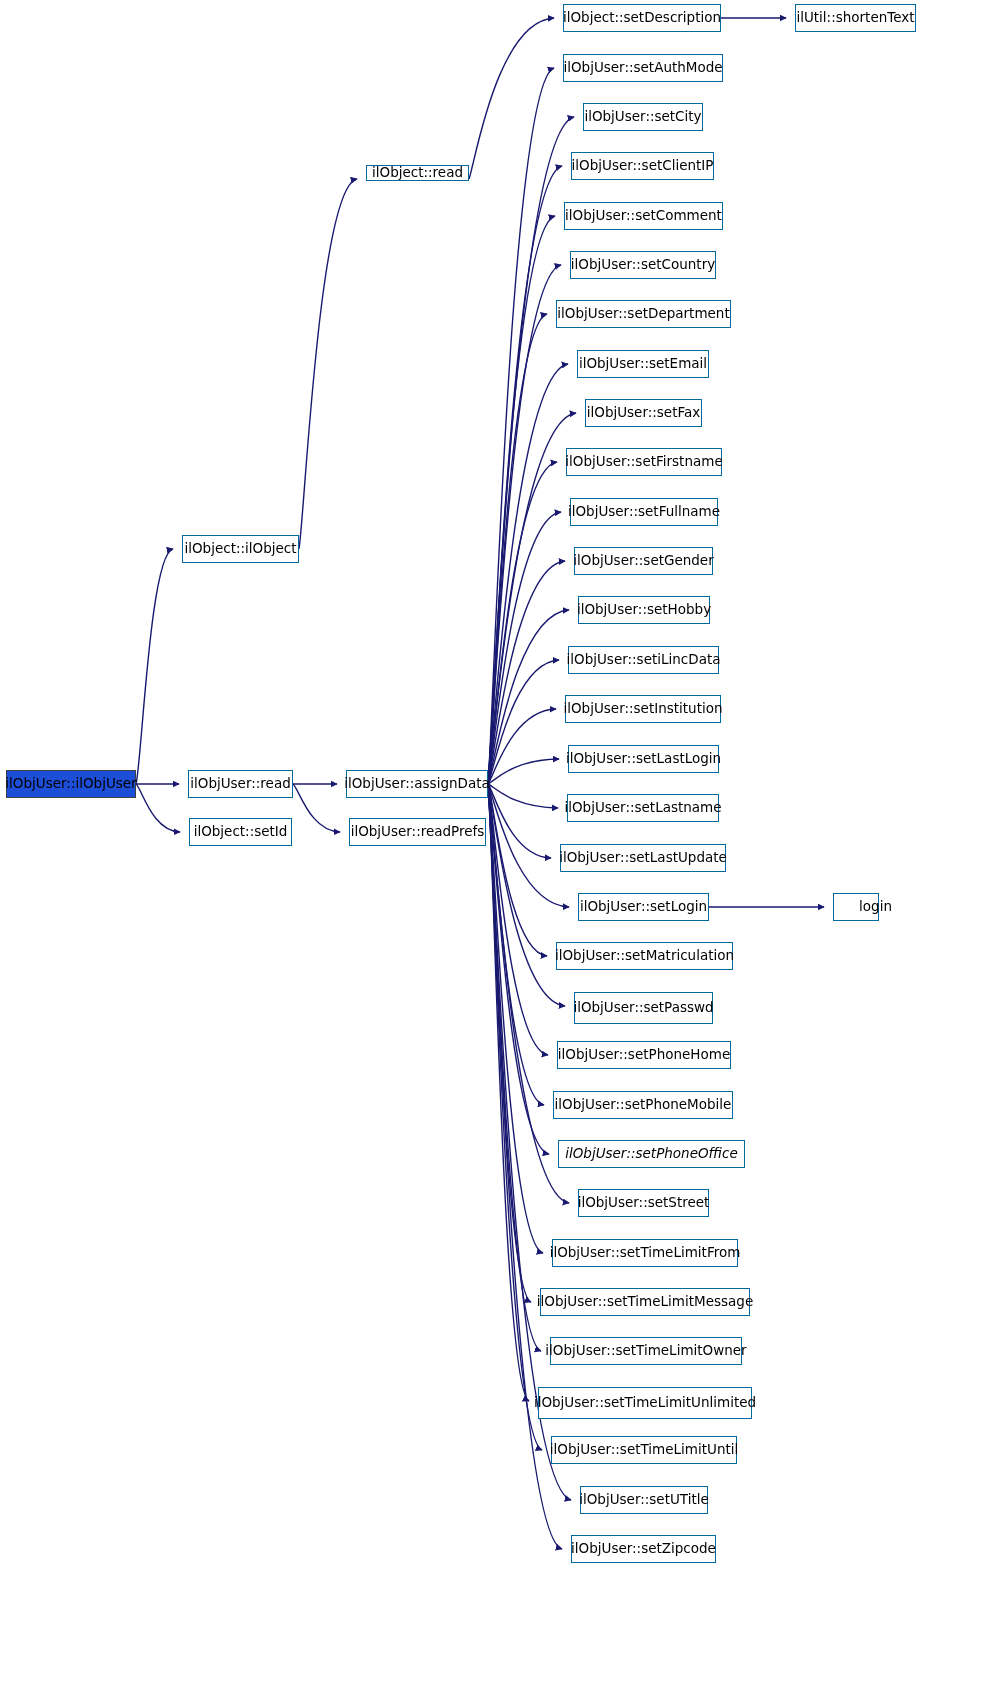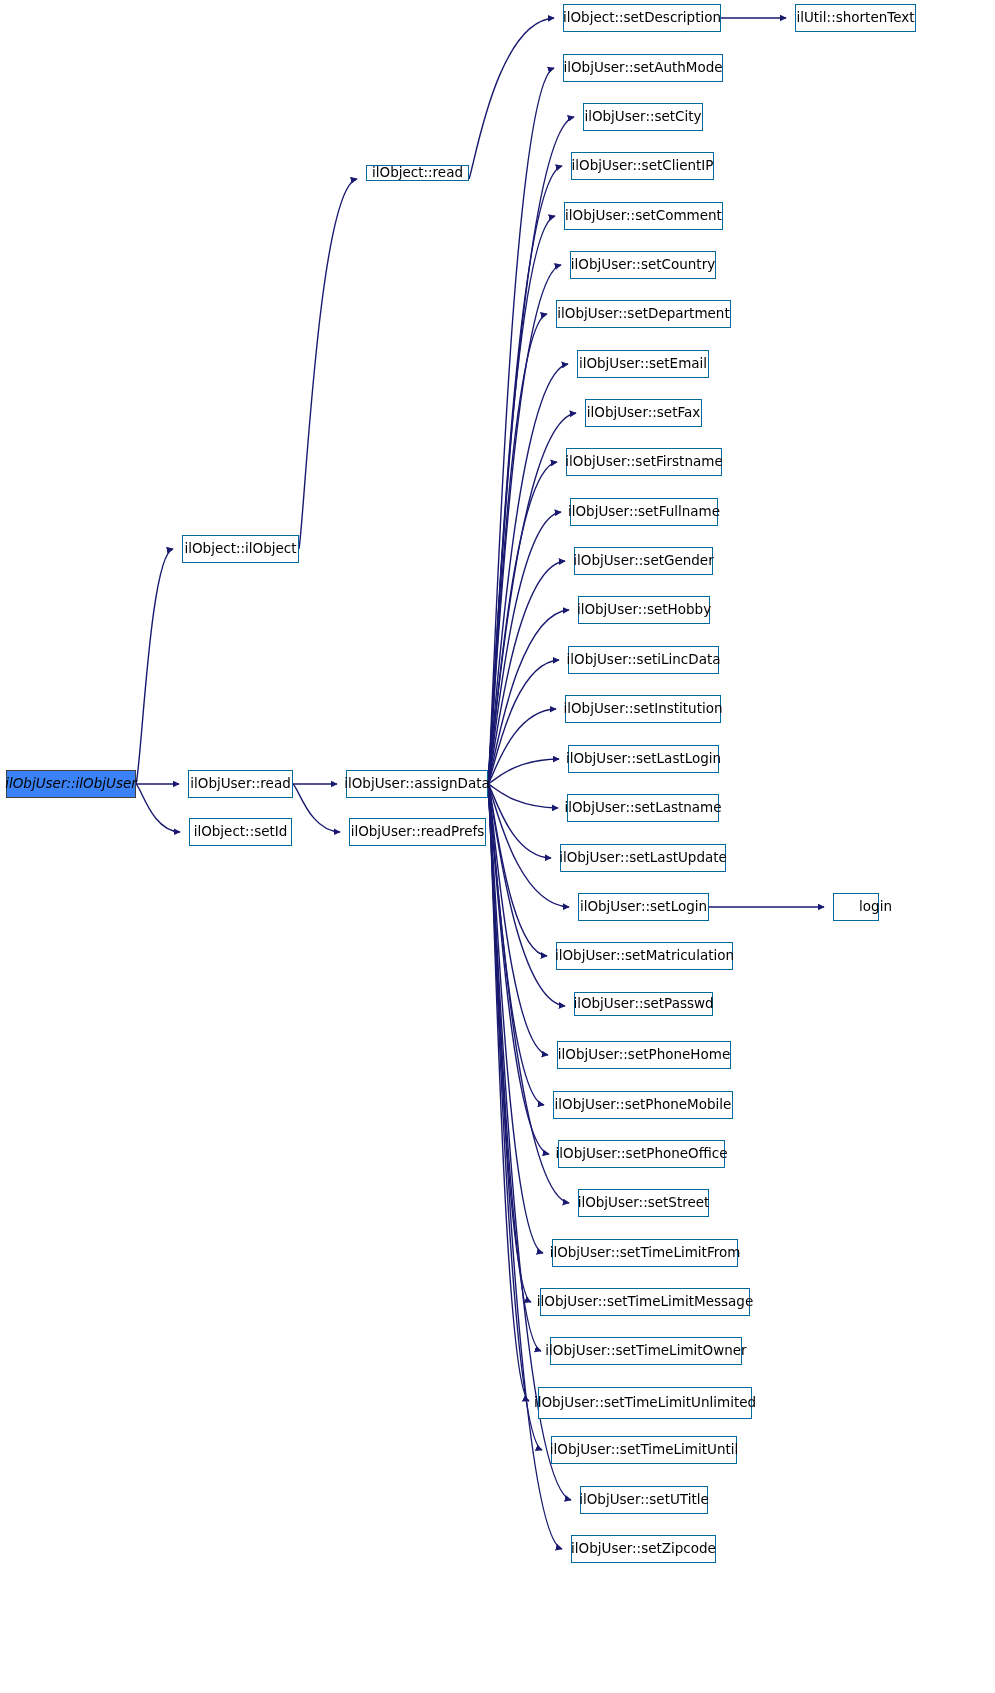--- a/index.html
+++ b/index.html
@@ -16,23 +16,22 @@
     display:flex;
     align-items:center;
     justify-content:center;
     font-size:13.5px;
     line-height:1;
     white-space:nowrap;
     letter-spacing:0px;
     z-index:5;
   }
   .node.root{
-    background:#3b82f6;
+    background:#1d4ed8;
     border-color:#404040;
-    font-style:italic;
   }
 </style>
 </head>
 <body>
 
 <div id="canvas">
   <svg id="edges" viewBox="0 0 995 1693" width="995" height="1693" xmlns="http://www.w3.org/2000/svg">
     <defs>
       <marker id="arrow" viewBox="0 0 10 10" refX="9" refY="5" markerWidth="7" markerHeight="7" orient="auto-start-reverse" markerUnits="userSpaceOnUse">
         <path d="M 0 0 L 10 5 L 0 10 z" fill="#191970"></path>
@@ -102,24 +101,24 @@
       <div class="node" style="left: 570px; top: 498px; width: 148px; height: 28px;">ilObjUser::setFullname</div>
       <div class="node" style="left: 574px; top: 547px; width: 139px; height: 28px; text-align: center;">ilObjUser::setGender</div>
       <div class="node" style="left: 578px; top: 596px; width: 132px; height: 28px;">ilObjUser::setHobby</div>
       <div class="node" style="left: 568px; top: 646px; width: 151px; height: 28px;">ilObjUser::setiLincData</div>
       <div class="node" style="left: 565px; top: 695px; width: 156px; height: 28px;">ilObjUser::setInstitution</div>
       <div class="node" style="left: 568px; top: 745px; width: 151px; height: 28px;">ilObjUser::setLastLogin</div>
       <div class="node" style="left: 567px; top: 794px; width: 152px; height: 28px;">ilObjUser::setLastname</div>
       <div class="node" style="left: 560px; top: 844px; width: 166px; height: 28px;">ilObjUser::setLastUpdate</div>
       <div class="node" style="left: 578px; top: 893px; width: 131px; height: 28px;">ilObjUser::setLogin</div>
       <div class="node" style="left: 556px; top: 942px; width: 177px; height: 28px;">ilObjUser::setMatriculation</div>
-      <div class="node" style="left: 574px; top: 992px; width: 139px; height: 24px;">ilObjUser::setPasswd</div>
+      <div class="node" style="left: 574px; top: 992px; width: 139px; height: 32px;">ilObjUser::setPasswd</div>
       <div class="node" style="left: 557px; top: 1041px; width: 174px; height: 28px;">ilObjUser::setPhoneHome</div>
       <div class="node" style="left: 553px; top: 1091px; width: 180px; height: 28px;">ilObjUser::setPhoneMobile</div>
-      <div class="node" style="left: 558px; top: 1140px; width: 167px; height: 28px;">ilObjUser::setPhoneOffice</div>
+      <div class="node" style="left: 558px; top: 1140px; width: 187px; height: 28px; font-style: italic;">ilObjUser::setPhoneOffice</div>
       <div class="node" style="left: 578px; top: 1189px; width: 131px; height: 28px;">ilObjUser::setStreet</div>
       <div class="node" style="left: 552px; top: 1239px; width: 186px; height: 28px;">ilObjUser::setTimeLimitFrom</div>
       <div class="node" style="left: 540px; top: 1288px; width: 210px; height: 28px;">ilObjUser::setTimeLimitMessage</div>
       <div class="node" style="left: 550px; top: 1337px; width: 192px; height: 28px;">ilObjUser::setTimeLimitOwner</div>
       <div class="node" style="left: 538px; top: 1387px; width: 214px; height: 32px;">ilObjUser::setTimeLimitUnlimited</div>
       <div class="node" style="left: 551px; top: 1436px; width: 186px; height: 28px;">ilObjUser::setTimeLimitUntil</div>
       <div class="node" style="left: 580px; top: 1486px; width: 128px; height: 28px;">ilObjUser::setUTitle</div>
       <div class="node" style="left: 571px; top: 1535px; width: 145px; height: 28px;">ilObjUser::setZipcode</div>
       <div class="node" style="left: 795px; top: 4px; width: 121px; height: 28px;">ilUtil::shortenText</div>
       <div class="node" style="left: 833px; top: 893px; width: 46px; height: 28px; padding-left: 39px;">login</div>

